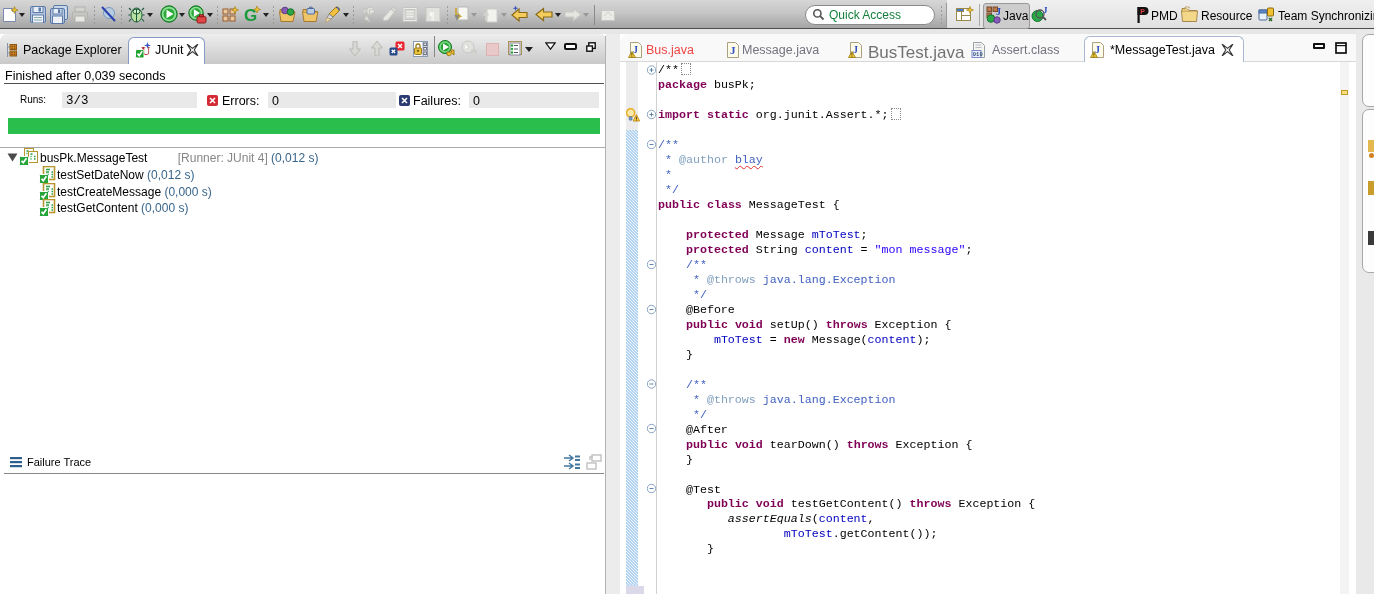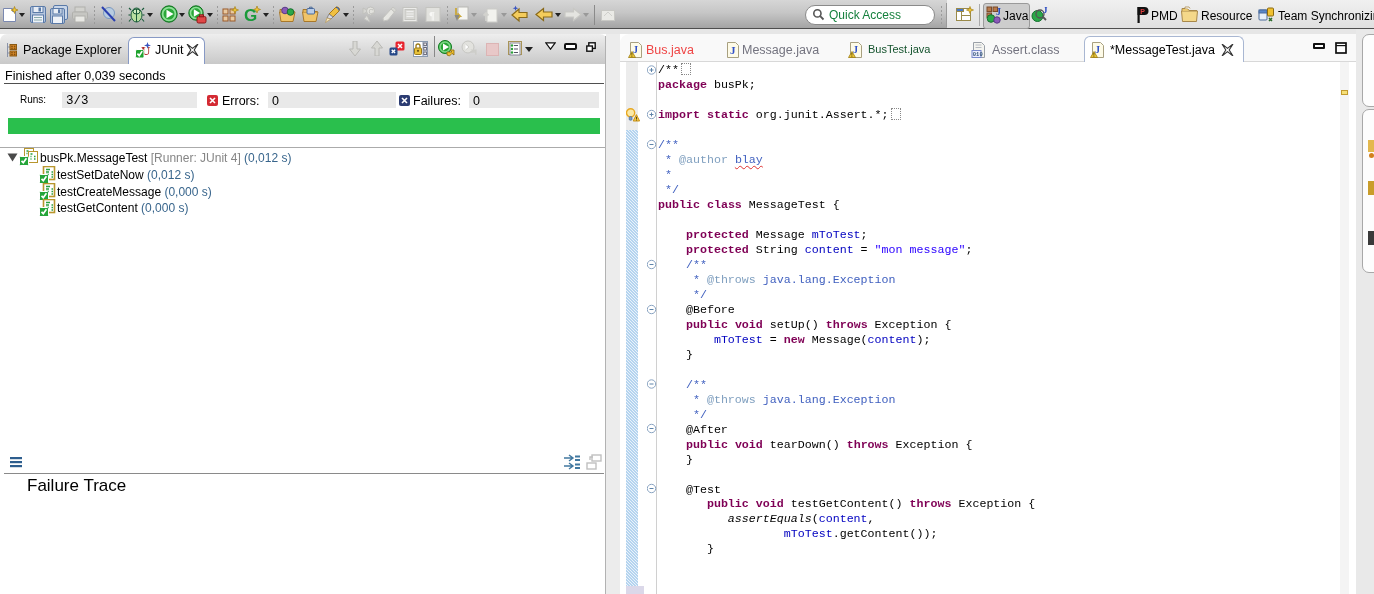--- a/index.html
+++ b/index.html
@@ -266,21 +266,21 @@
 <div class="abs" style="left:605px;top:36px;width:1px;height:558px;background:#b2b2b2;"></div>
 
 <div class="abs" style="left:620px;top:34px;width:736px;height:28px;background:#f9f9f9;border-radius:9px 0 0 0;"></div>
 <div class="abs" style="left:620px;top:61px;width:465px;height:1px;background:#d8d8d8;"></div>
 <div class="abs" style="left:1242px;top:61px;width:114px;height:1px;background:#d8d8d8;"></div>
 
 <div class="abs" style="left:1084px;top:36px;width:158px;height:26px;background:#fff;border:1px solid #a9b7d2;border-bottom:none;border-radius:6px 6px 0 0;"></div>
 <div class="abs ui" style="left:1110px;top:43px;font-size:12.5px;color:#000;">*MessageTest.java</div>
 <div class="abs ui" style="left:646px;top:43px;color:#ef4444;font-size:12.5px;">Bus.java</div>
 <div class="abs ui" style="left:742px;top:43px;color:#73737f;font-size:12.5px;">Message.java</div>
-<div class="abs ui" style="left:868px;top:43px;color:#14532d;font-size:11px;">BusTest.java</div>
+<div class="abs ui" style="left:868px;top:43px;color:#737373;font-size:17px;">BusTest.java</div>
 <div class="abs ui" style="left:992px;top:43px;color:#73737f;font-size:12.5px;">Assert.class</div>
 
 <svg class="abs" style="left:6px;top:43px;" width="12" height="14" viewBox="0 0 12 14">
   <path d="M1.5 0 V14 M1.5 4 H4 M1.5 10 H4" stroke="#8a93a8" fill="none"></path>
   <rect x="4" y="1.5" width="6.5" height="5" fill="#d98a2b" stroke="#8a5a14"></rect>
   <rect x="4" y="8" width="6.5" height="5" fill="#d98a2b" stroke="#8a5a14"></rect>
   <g fill="#7a4a0a">
     <rect x="5.2" y="2.7" width="1.6" height="1.2"></rect>
       <rect x="7.8" y="2.7" width="1.6" height="1.2"></rect>
     <rect x="5.2" y="4.6" width="1.6" height="1.2"></rect>
@@ -426,21 +426,21 @@
     <path d="M0.5 0.5 L10.5 0.5 L5.5 8.5 Z" fill="#4a4a4a"></path>
   </svg>
 <svg class="abs" style="left:19px;top:148px;" width="19" height="18" viewBox="0 0 19 18">
   <rect x="5.5" y="0.5" width="9" height="11" fill="#fff" stroke="#b8962e"></rect>
   <path d="M7.5 3 h2 M7.5 5.5 h1 M11 5.5 h1.5" stroke="#2aa040" stroke-width="1.4"></path>
   <rect x="9.5" y="3.5" width="9" height="11" fill="#fff" stroke="#b8962e"></rect>
   <path d="M11.5 6 h2 M11.5 8.5 h1 M15 8.5 h1.5 M11.5 11 h1 M15 11 h1.5" stroke="#2aa040" stroke-width="1.4"></path>
   <rect x="0.5" y="8.5" width="9" height="9" rx="1" fill="#25a53a" stroke="#fff"></rect>
   <path d="M2.5 12.8 L4.3 14.7 L7.4 10.2" fill="none" stroke="#fff" stroke-width="1.7"></path>
 </svg>
-<div class="abs ui" style="left:40px;top:151px;font-size:12px;">busPk.MessageTest <span style="color:#868686;">[Runner: JUnit 4]</span> <span style="color:#38658c;">(0,012 s)</span></div>
+<div class="abs ui" style="left:40px;top:151px;font-size:12px;">busPk.MessageTest <span style="color:#868686;margin-left:27px;">[Runner: JUnit 4]</span> <span style="color:#38658c;">(0,012 s)</span></div>
 <svg class="abs" style="left:39px;top:166px;" width="17" height="17" viewBox="0 0 17 17">
   <rect x="4.5" y="0.5" width="11" height="13" fill="#fff" stroke="#b8962e" stroke-width="1.6"></rect>
   <path d="M7 3.5 h4 M7 6 h3 M12.5 6 h1.5 M7 8.5 h3 M12.5 8.5 h1.5 M7 11 h3 M12.5 11 h1.5" stroke="#2aa040" stroke-width="1.4"></path>
   <rect x="0.5" y="8.5" width="9" height="9" rx="1" fill="#25a53a" stroke="#fff"></rect>
   <path d="M2.5 12.8 L4.3 14.7 L7.4 10.2" fill="none" stroke="#fff" stroke-width="1.7"></path>
 </svg>
 <div class="abs ui" style="left:57px;top:168px;font-size:12px;">testSetDateNow <span style="color:#38658c;">(0,012 s)</span></div>
 <svg class="abs" style="left:39px;top:183px;" width="17" height="17" viewBox="0 0 17 17">
   <rect x="4.5" y="0.5" width="11" height="13" fill="#fff" stroke="#b8962e" stroke-width="1.6"></rect>
   <path d="M7 3.5 h4 M7 6 h3 M12.5 6 h1.5 M7 8.5 h3 M12.5 8.5 h1.5 M7 11 h3 M12.5 11 h1.5" stroke="#2aa040" stroke-width="1.4"></path>
@@ -454,21 +454,21 @@
   <rect x="0.5" y="8.5" width="9" height="9" rx="1" fill="#25a53a" stroke="#fff"></rect>
   <path d="M2.5 12.8 L4.3 14.7 L7.4 10.2" fill="none" stroke="#fff" stroke-width="1.7"></path>
 </svg>
 <div class="abs ui" style="left:57px;top:201px;font-size:12px;">testGetContent <span style="color:#38658c;">(0,000 s)</span></div>
 
 <svg class="abs" style="left:10px;top:456px;" width="12" height="12" viewBox="0 0 12 12">
   <rect x="0" y="1" width="12" height="2.2" fill="#2e5e8e"></rect>
   <rect x="0" y="5" width="12" height="2.2" fill="#2e5e8e"></rect>
   <rect x="0" y="9" width="12" height="2.2" fill="#2e5e8e"></rect>
 </svg>
-<div class="abs ui" style="left:27px;top:456px;font-size:17px;margin-top:20px;">Failure Trace</div>
+<div class="abs ui" style="left:27px;top:456px;font-size:11px;">Failure Trace</div>
 <div class="abs" style="left:4px;top:473px;width:600px;height:1px;background:#8a8a8a;"></div>
 <svg class="abs" style="left:563px;top:454px;" width="18" height="16" viewBox="0 0 18 16">
   <path d="M1 4 h8 M6 1 l4 3 l-4 3" fill="none" stroke="#4178a0" stroke-width="1.4"></path>
   <rect x="12" y="1.5" width="5" height="2" fill="#4178a0"></rect>
     <rect x="12" y="5" width="5" height="2" fill="#4178a0"></rect>
   <path d="M1 12 h8 M6 9 l4 3 l-4 3" fill="none" stroke="#4178a0" stroke-width="1.4"></path>
   <rect x="12" y="9.5" width="5" height="2" fill="#4178a0"></rect>
     <rect x="12" y="13" width="5" height="2" fill="#4178a0"></rect>
 </svg>
 <svg class="abs" style="left:586px;top:454px;" width="16" height="16" viewBox="0 0 16 16">

